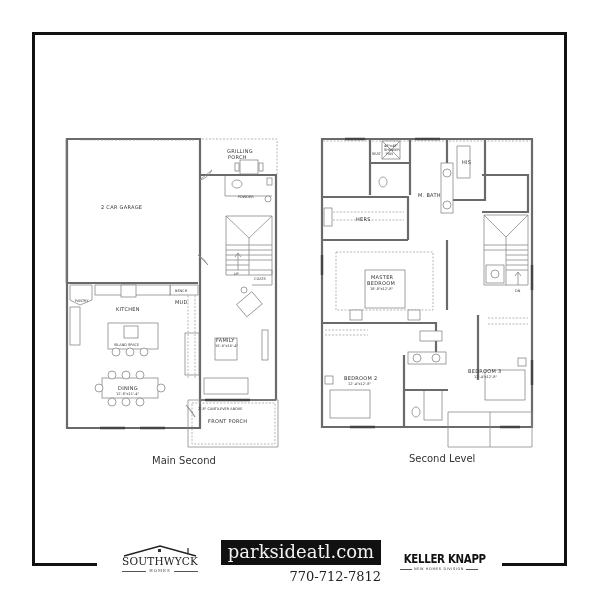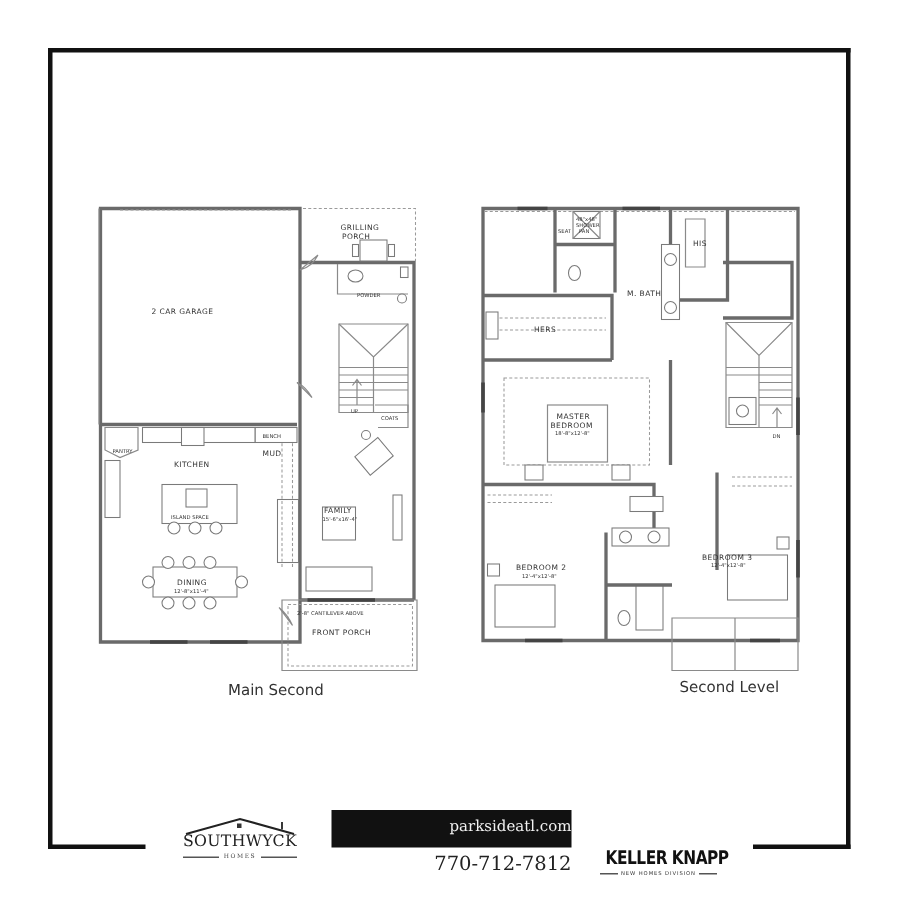--- a/index.html
+++ b/index.html
@@ -4,23 +4,23 @@
 <style>
   html, body { margin: 0; padding: 0; background: #ffffff; }
   body { width: 600px; height: 600px; position: relative; overflow: hidden; font-family: "Liberation Sans", sans-serif; }
   .frame-line { position: absolute; background: #111; }
   .plan { position: absolute; left: 0; top: 0; }
   .level-label { position: absolute; font-family: "DejaVu Sans", sans-serif; font-size: 10px; color: #333; }
   .logo-southwyck { position: absolute; left: 118px; top: 543px; width: 84px; height: 36px; }
   .sw-name { position: absolute; left: 0; top: 12px; width: 84px; text-align: center; font-family: "DejaVu Serif", serif; font-weight: normal; font-size: 10.5px; letter-spacing: 0.2px; color: #222; }
   .sw-sub { position: absolute; left: 0; top: 25px; width: 84px; text-align: center; font-family: "DejaVu Serif", serif; font-size: 4px; letter-spacing: 1px; color: #444; }
   .sw-sub::before, .sw-sub::after { content: ""; display: inline-block; width: 24px; height: 0.5px; background: #555; vertical-align: middle; margin: 0 3px; }
-  .url-box { position: absolute; left: 221px; top: 540px; width: 160px; height: 25px; background: #111; color: #f2f2f2; font-family: "DejaVu Serif", serif; font-size: 10px; text-align: right; line-height: 24px; }
+  .url-box { position: absolute; left: 221px; top: 540px; width: 160px; height: 25px; background: #111; color: #f2f2f2; font-family: "DejaVu Serif", serif; font-size: 18px; text-align: center; line-height: 24px; }
   .phone { position: absolute; left: 221px; top: 569px; width: 160px; text-align: right; font-family: "DejaVu Serif", serif; font-size: 13px; color: #222; }
-  .logo-kk { position: absolute; left: 396px; top: 564px; width: 86px; }
+  .logo-kk { position: absolute; left: 396px; top: 551px; width: 86px; }
   .kk-name { font-family: "DejaVu Sans", sans-serif; font-weight: bold; font-size: 12.5px; color: #111; text-align: center; letter-spacing: -0.4px; transform: scaleX(0.82); transform-origin: center; white-space: nowrap; }
   .kk-sub { font-family: "DejaVu Sans", sans-serif; font-size: 3.5px; color: #333; text-align: center; letter-spacing: 0.6px; margin-top: 1px; }
   .kk-sub::before, .kk-sub::after { content: ""; display: inline-block; width: 12px; height: 0.5px; background: #555; vertical-align: middle; margin: 0 2px; }
   svg text { font-family: "DejaVu Sans", sans-serif; fill: #333; }
 </style>
 </head>
 <body>
 
 <div class="frame-line" style="left:32px; top:32px; width:535px; height:3px;"></div>
 <div class="frame-line" style="left:32px; top:32px; width:3px; height:534px;"></div>
@@ -207,21 +207,21 @@
     <text class="sm" x="370" y="290">18'-8"x12'-8"</text>
     <text class="sm" x="515" y="292">DN</text>
     <text class="lbl" x="344" y="380">BEDROOM 2</text>
     <text class="sm" x="348" y="385">12'-4"x12'-8"</text>
     <text class="lbl" x="468" y="373">BEDROOM 3</text>
     <text class="sm" x="474" y="378">12'-4"x12'-8"</text>
   </g>
 </svg>
 
 <div class="level-label" style="left:152px; top:455px;">Main Second</div>
-<div class="level-label" style="left:409px; top:453px;margin-left:44px;">Second Level</div>
+<div class="level-label" style="left:409px; top:453px;">Second Level</div>
 
 <div class="logo-southwyck">
   <svg width="84" height="14" style="position:absolute; left:0; top:0;">
     <path d="M6 13 L42 3 L78 13" stroke="#222" stroke-width="1.4" fill="none"></path>
     <rect x="40" y="6" width="3" height="3" fill="#333"></rect>
     <path d="M70 10 L70 5" stroke="#222" stroke-width="1.2"></path>
   </svg>
   <div class="sw-name">SOUTHWYCK</div>
   <div class="sw-sub">HOMES</div>
 </div>

